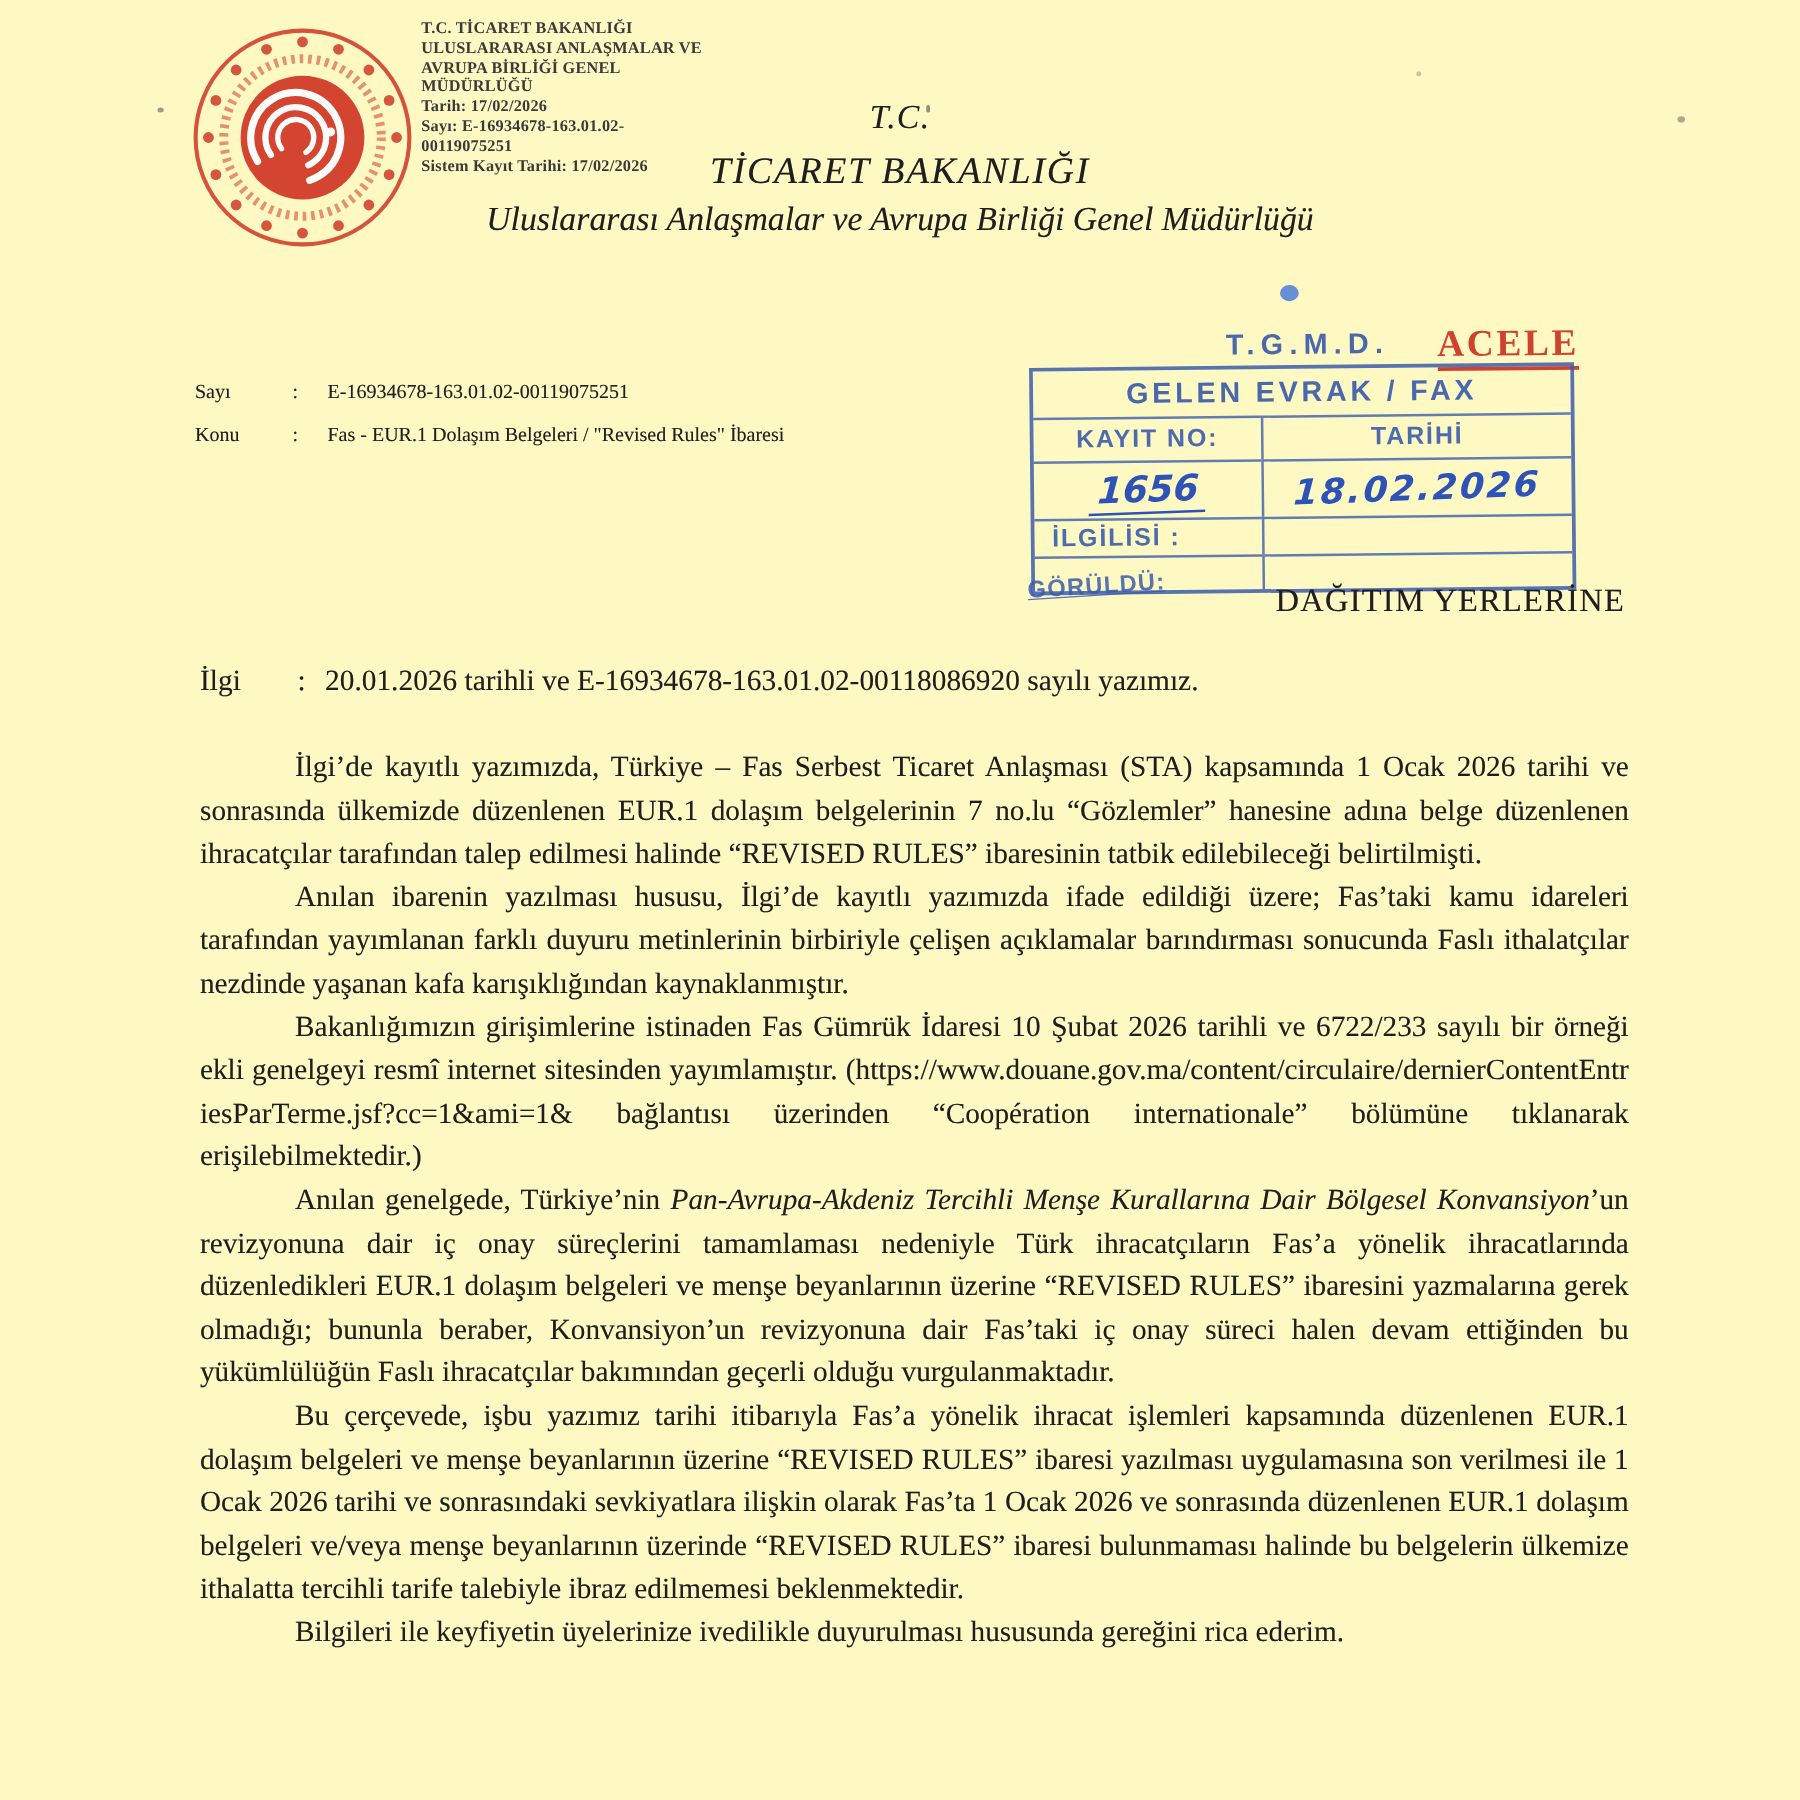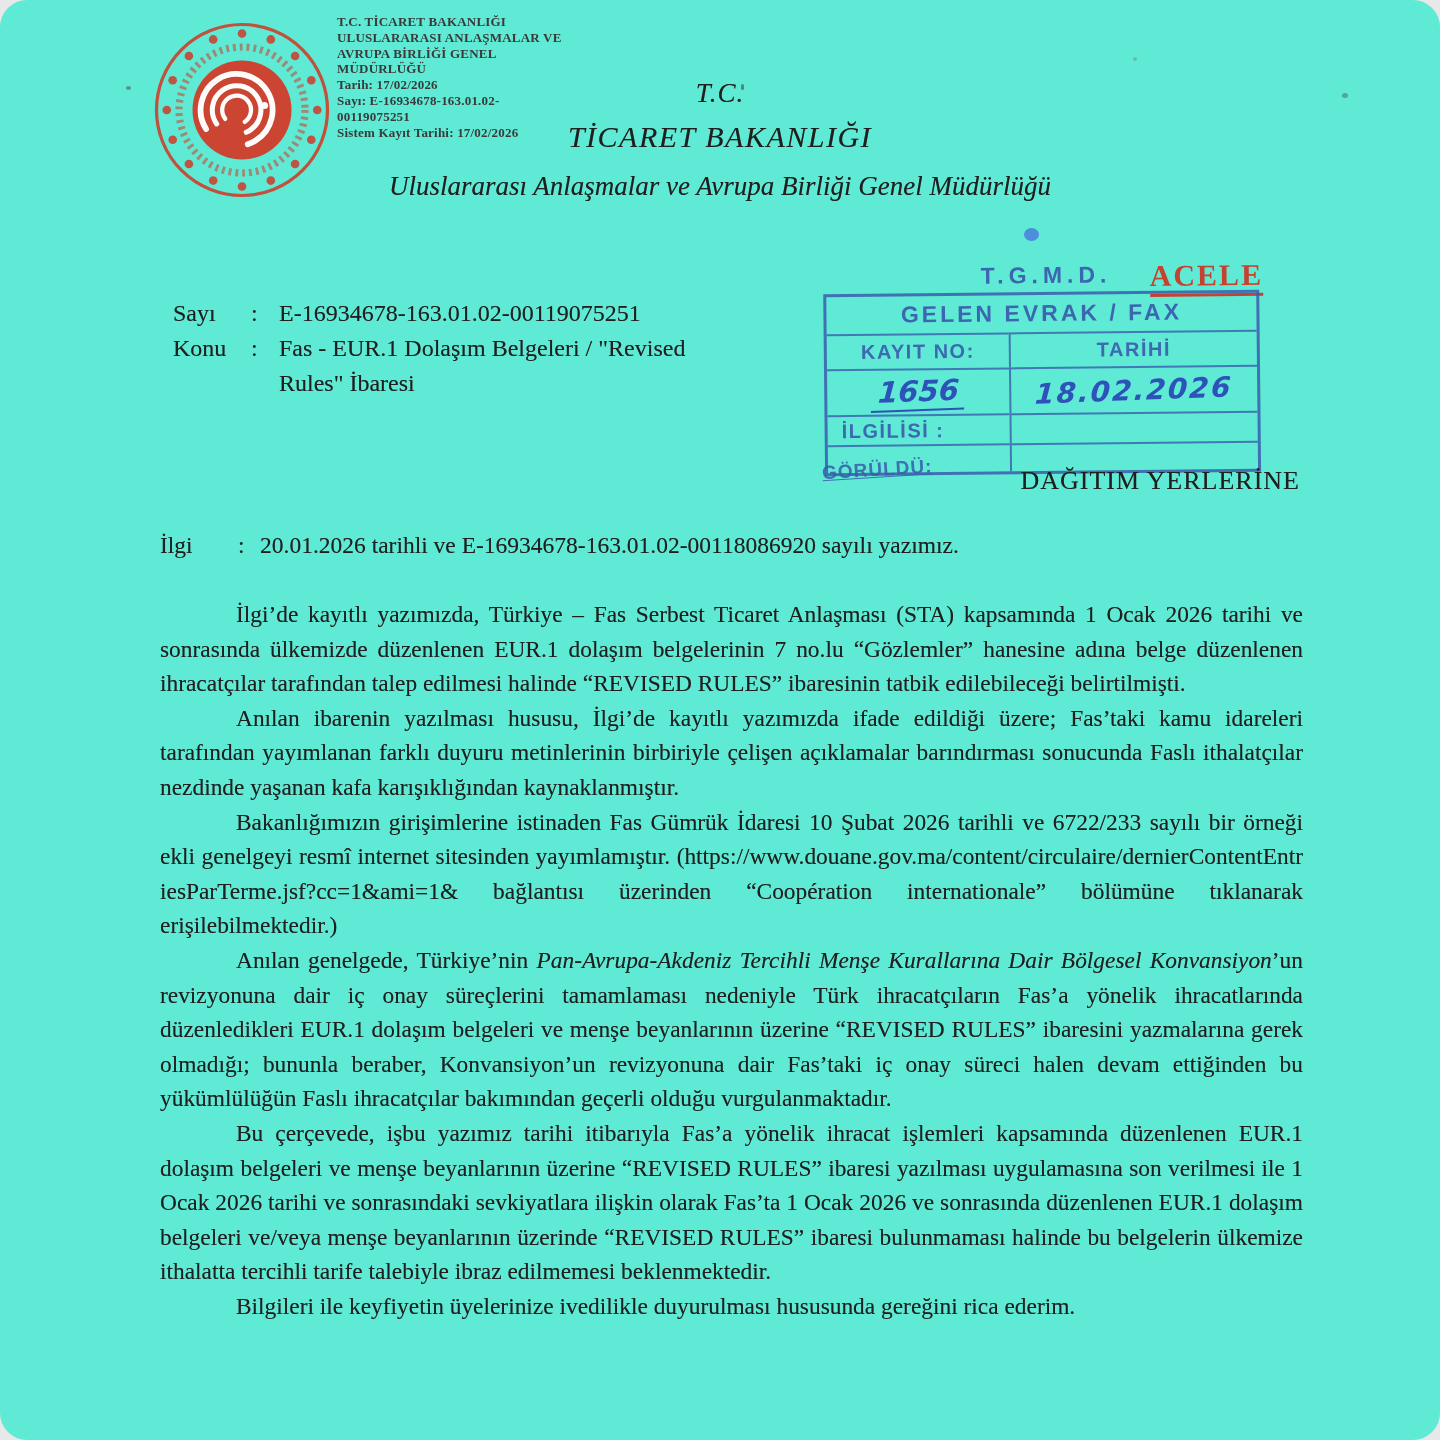--- a/index.html
+++ b/index.html
@@ -1,36 +1,36 @@
 <!DOCTYPE html>
 <html><head>
 <meta charset="utf-8">
 <style>
   html,body{margin:0;padding:0;background:#e8e8e8;}
   .page{
     position:relative;width:1440px;height:1440px;margin:0 auto;
-    background:#5eead4;overflow:hidden;
-    font-family:"Liberation Serif", serif;color:#1f1f1f;border-radius:27px;
+    background:#fef9c3;overflow:hidden;
+    font-family:"Liberation Serif", serif;color:#1f1f1f;
   }
   .page *{box-sizing:border-box;}
   
   .logo{position:absolute;left:152px;top:20px;width:180px;height:180px;}
   .lh-block{
     position:absolute;left:337px;top:14px;width:250px;
     font-family:"Liberation Serif", serif;font-weight:700;
     font-size:13px;line-height:15.8px;color:#3a3a3a;letter-spacing:.2px;
   }
   .lh-block .lh-line{white-space:nowrap;}
   
   .title-wrap{position:absolute;left:140px;top:78px;width:1160px;text-align:center;font-style:italic;}
   .title-tc{font-size:27px;letter-spacing:1px;}
   .title-ministry{font-size:30px;letter-spacing:1.5px;margin-top:11px;}
-  .title-directorate{font-size:27px;margin-top:17px;}
-  
-  .meta{position:absolute;left:173px;top:296px;width:560px;font-size:24px;line-height:35px;}
+  .title-directorate{font-size:27px;margin-top:6px;}
+  
+  .meta{position:absolute;left:156px;top:296px;width:560px;font-size:16px;line-height:35px;}
   .meta-row{display:flex;}
   .meta-label{width:78px;flex:0 0 78px;}
   .meta-colon{width:28px;flex:0 0 28px;}
   .meta-value{flex:1;}
   
   .stamp{
     position:absolute;left:824px;top:262px;width:442px;height:212px;
     transform:rotate(-0.6deg);color:#3a5cad;
     font-family:"Liberation Sans", sans-serif;
   }

